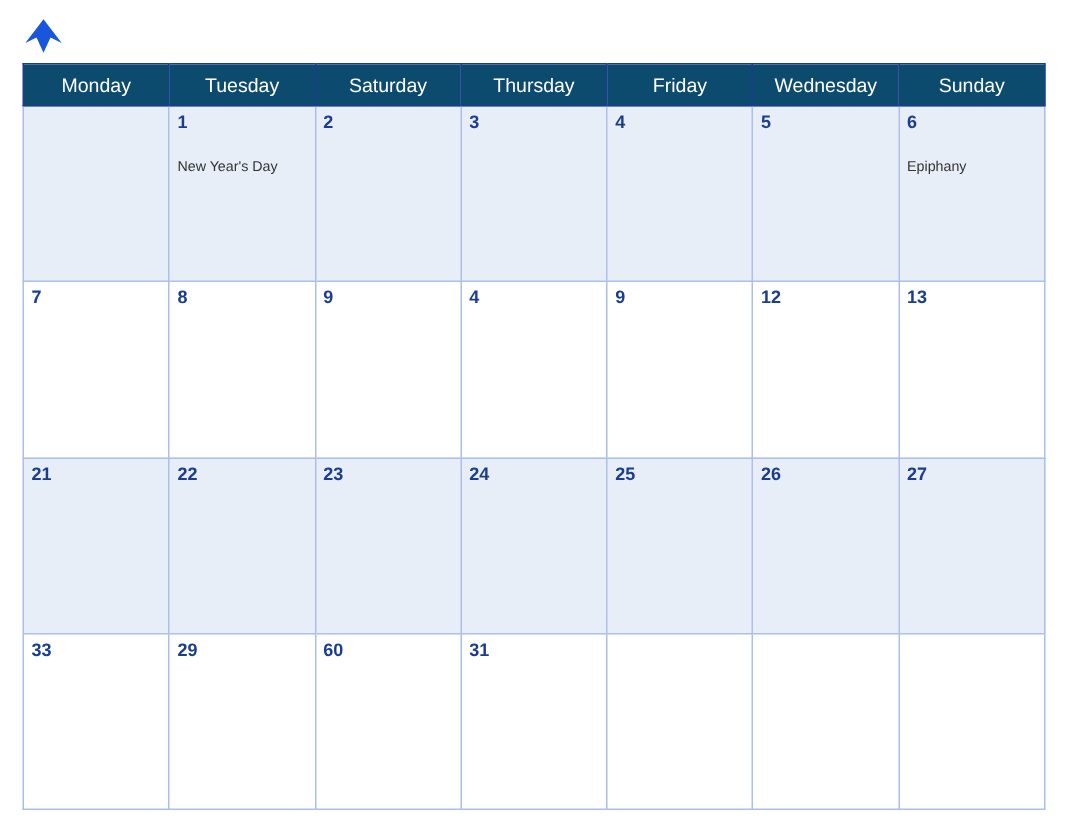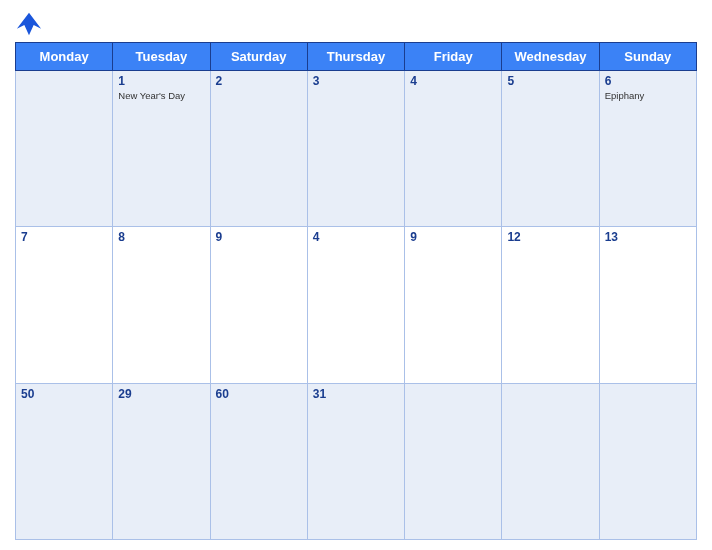--- a/index.html
+++ b/index.html
@@ -60,25 +60,25 @@
       min-width: 80px;
     }
 
     .calendar-table {
       width: 100%;
       border-collapse: collapse;
       flex: 1;
     }
 
     .calendar-table thead tr th {
-      background-color: #3b82f6;
+      background-color: #0c4a6e;
       color: #fff;
       text-align: center;
       font-size: 13px;
-      font-weight: bold;
+      font-weight: normal;
       padding: 6px 4px;
       border: 1px solid #1a3d8f;
     }
 
     .calendar-table tbody tr td {
       border: 1px solid #aac0e8;
       vertical-align: top;
       padding: 3px 5px;
       width: calc(100% / 7);
       height: 72px;
@@ -92,21 +92,21 @@
       display: block;
     }
 
     .day-number.sunday {
       color: #1a3d8f;
     }
 
     .holiday-name {
       font-size: 9.5px;
       color: #333;
-      margin-top: 2px;
+      margin-top: 18px;
       display: block;
       line-height: 1.2;
     }
 
     
     .calendar-table tbody tr:nth-child(odd) td {
       background-color: #e8eef8;
     }
     .calendar-table tbody tr:nth-child(even) td {
       background-color: #fff;
@@ -183,21 +183,44 @@
         </td>
         <td>
           <span class="day-number">12</span>
         </td>
         <td>
           <span class="day-number sunday">13</span>
         </td>
       </tr>
       <tr>
         <td>
-          <span class="day-number">50</span>
+          <span class="day-number">21</span>
+        </td>
+        <td>
+          <span class="day-number">22</span>
+        </td>
+        <td>
+          <span class="day-number">23</span>
+        </td>
+        <td>
+          <span class="day-number">24</span>
+        </td>
+        <td>
+          <span class="day-number">25</span>
+        </td>
+        <td>
+          <span class="day-number">26</span>
+        </td>
+        <td>
+          <span class="day-number sunday">27</span>
+        </td>
+      </tr>
+      <tr>
+        <td>
+          <span class="day-number">33</span>
         </td>
         <td>
           <span class="day-number">29</span>
         </td>
         <td>
           <span class="day-number">60</span>
         </td>
         <td>
           <span class="day-number">31</span>
         </td>

